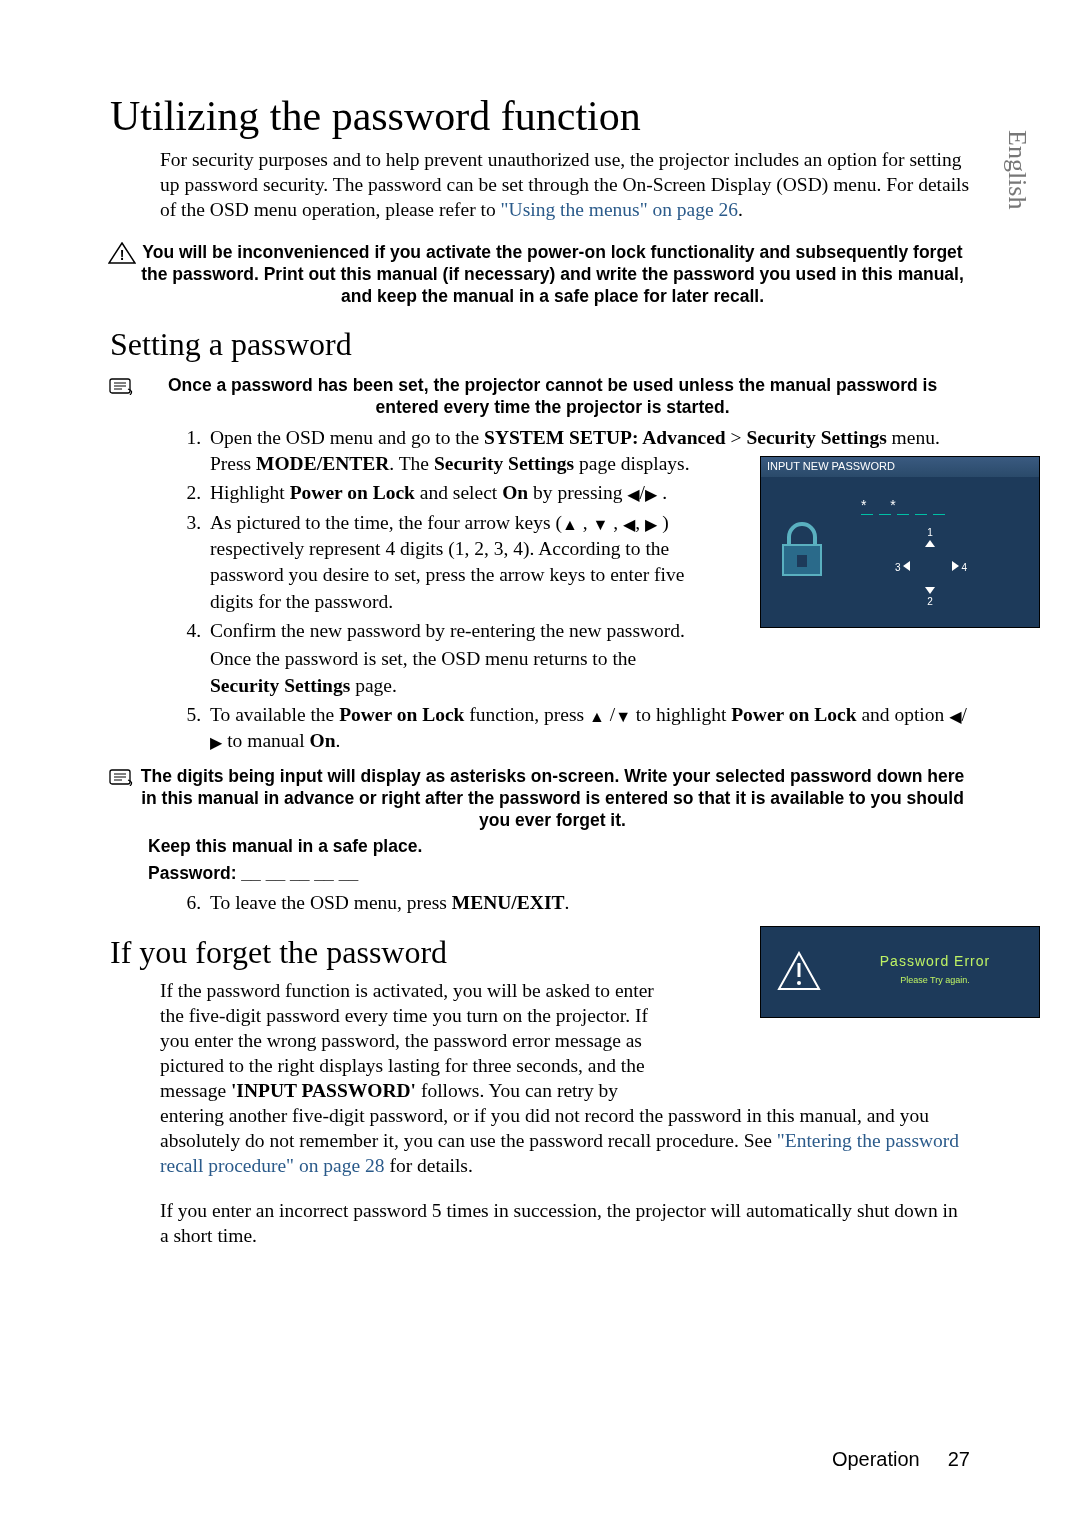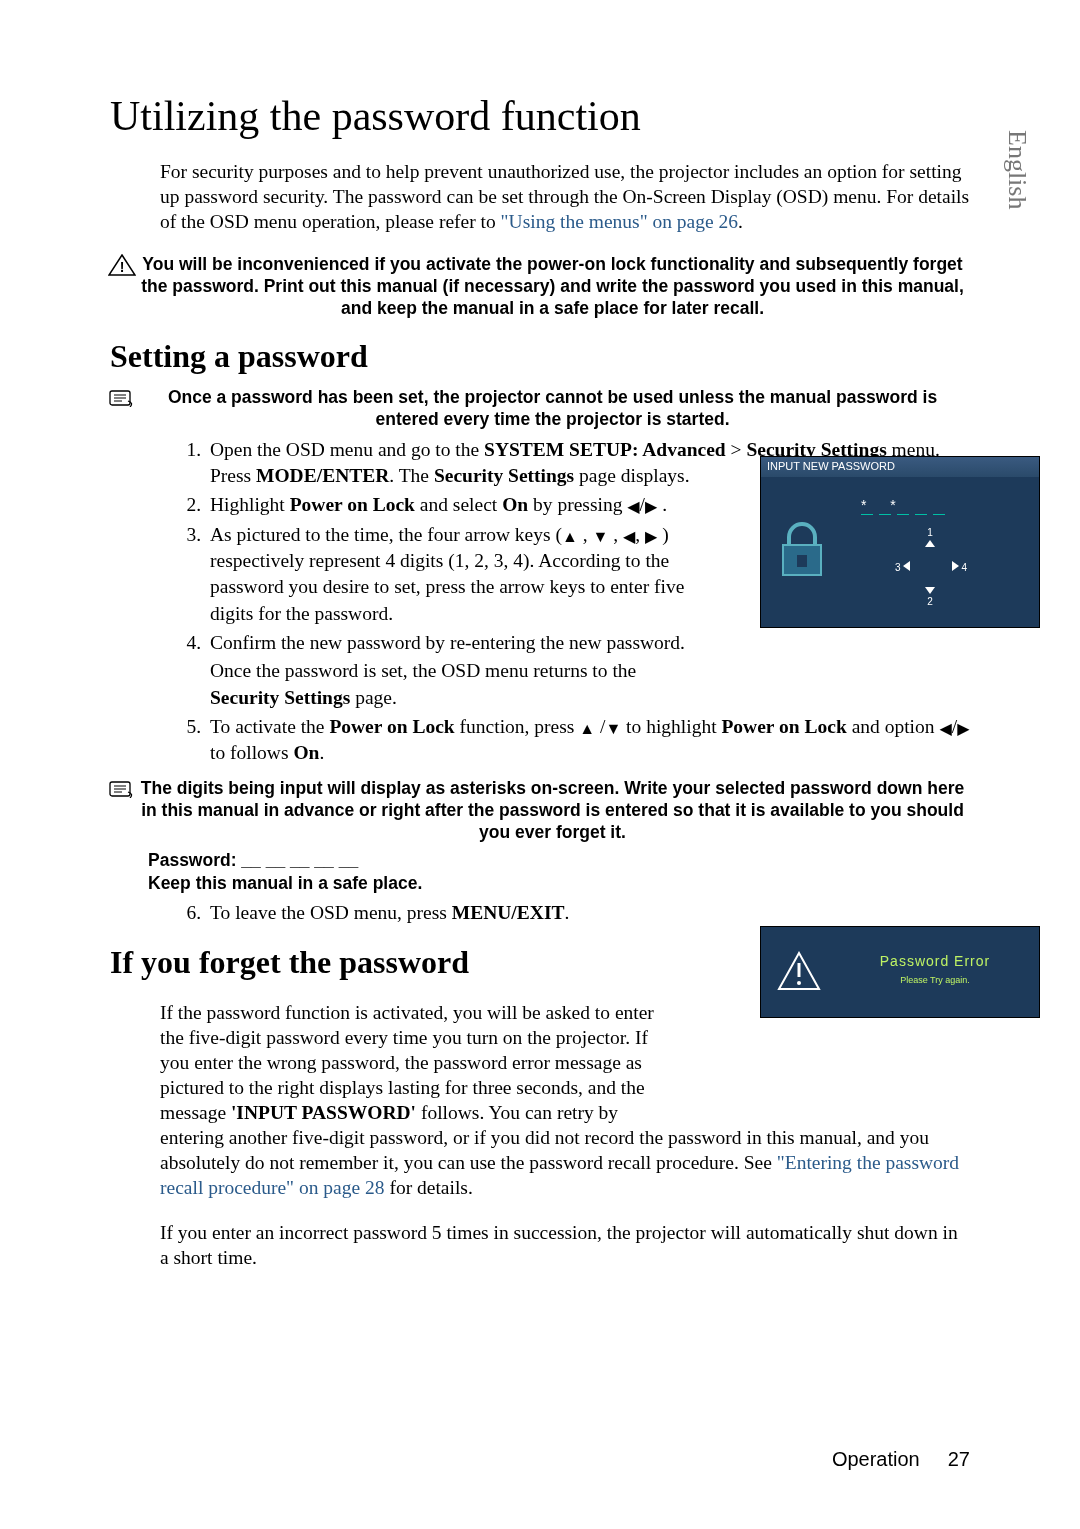--- a/index.html
+++ b/index.html
@@ -36,29 +36,29 @@
     width: 860px;
   }
   h1 {
     font-family: Georgia, serif;
     font-weight: normal;
     font-size: 42px;
     margin: 0 0 8px 0;
   }
   h2 {
     font-family: Georgia, serif;
-    font-weight: bold;
+    font-weight: normal;
     font-size: 32px;
     margin: 18px 0 2px 0;
   }
   .body-text {
     margin-left: 50px;
     font-size: 19.5px;
     line-height: 1.28;
-    margin-top: 20px;
+    margin-top: 8px;
   }
   .link {
     color: #2a5a8a;
   }
   .callout {
     position: relative;
     margin-top: 12px;
     margin-bottom: 4px;
   }
   .callout-icon {
@@ -275,39 +275,39 @@
           <span>As pictured to the time, the four arrow keys (</span><span class="arrow-b">▲</span> , <span class="arrow-b">▼</span> , <span class="arrow-b">◀</span>, <span class="arrow-b">▶</span> <span>) respectively represent 4 digits (1, 2, 3, 4). According to the password you desire to set, press the arrow keys to enter five digits for the password.</span>
         </div>
       </li>
       <li>
         <div class="wrap-320">
           <span>Confirm the new password by re-entering the new password.</span>
           <span class="step-sub"><span>Once the password is set, the OSD menu returns to the </span><b>Security Settings</b><span> page.</span></span>
         </div>
       </li>
       <li>
-        <span>To activate the </span><b>Power on Lock</b><span> function, press </span><span class="arrow-b">▲</span> /<span class="arrow-b">▼</span><span> to highlight </span><b>Power on Lock</b><span> and option </span><span class="arrow-b">◀</span>/<span class="arrow-b">▶</span><span> to follows </span><b>On</b><span>.</span>
+        <span>To available the </span><b>Power on Lock</b><span> function, press </span><span class="arrow-b">▲</span> /<span class="arrow-b">▼</span><span> to highlight </span><b>Power on Lock</b><span> and option </span><span class="arrow-b">◀</span>/<span class="arrow-b">▶</span><span> to manual </span><b>On</b><span>.</span>
       </li>
     </ol>
 
     <div class="callout">
       <span class="callout-icon">
         <svg width="30" height="20" viewBox="0 0 30 20">
             <rect x="2" y="4" width="20" height="14" rx="2" fill="none" stroke="#000" stroke-width="1.3"></rect>
             <line x1="6" y1="8" x2="18" y2="8" stroke="#000" stroke-width="1"></line>
             <line x1="6" y1="11" x2="18" y2="11" stroke="#000" stroke-width="1"></line>
             <line x1="6" y1="14" x2="14" y2="14" stroke="#000" stroke-width="1"></line>
             <path d="M 20 14 q 6 2 2 6" fill="none" stroke="#000" stroke-width="1.2"></path>
           </svg>
       </span>
       <div class="callout-text">The digits being input will display as asterisks on-screen. Write your selected password down here in this manual in advance or right after the password is entered so that it is available to you should you ever forget it.</div>
     </div>
 
+    <div class="password-blanks" style="margin-top:2px">Keep this manual in a safe place.</div>
     <div class="password-blanks">Password: __ __ __ __ __</div>
-    <div class="password-blanks" style="margin-top:2px">Keep this manual in a safe place.</div>
 
     <ol class="steps" start="6">
       <li>
         <span>To leave the OSD menu, press </span><b>MENU/EXIT</b><span>.</span>
       </li>
     </ol>
 
     <h2>If you forget the password</h2>
 
     <p class="body-text" style="margin-left:50px"><span style="float: right; width: 310px; height: 110px;"></span><span>If the password function is activated, you will be asked to enter the five-digit password every time you turn on the projector. If you enter the wrong password, the password error message as pictured to the right displays lasting for three seconds, and the message </span><b>'INPUT PASSWORD'</b><span> follows. You can retry by entering another five-digit password, or if you did not record the password in this manual, and you absolutely do not remember it, you can use the password recall procedure. See </span><span class="link">"Entering the password recall procedure" on page 28</span><span> for details.</span></p>

